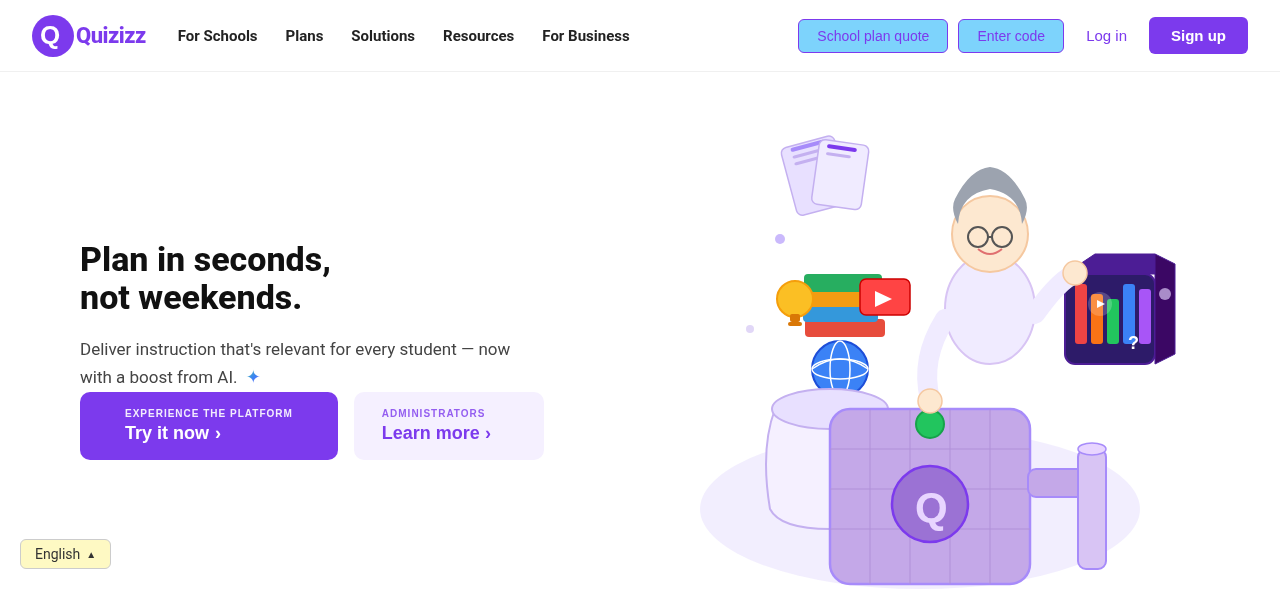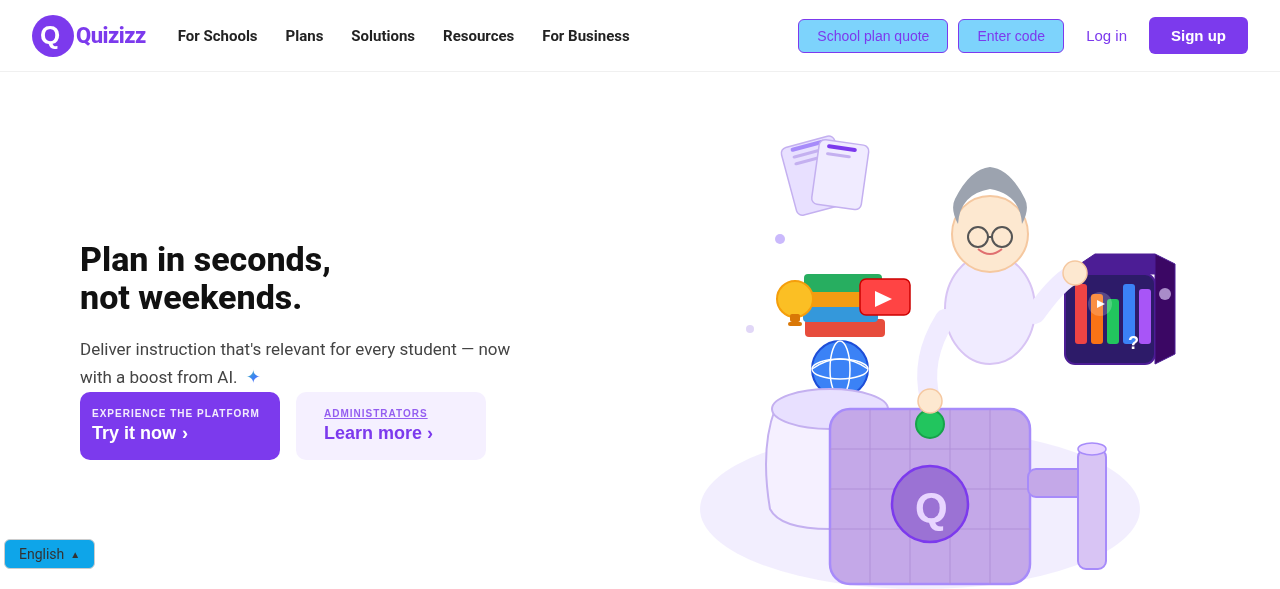--- a/index.html
+++ b/index.html
@@ -114,21 +114,21 @@
     }
     .hero-buttons {
       display: flex;
       gap: 16px;
     }
     .btn-experience {
       background: #7c3aed;
       color: #fff;
       border: none;
       border-radius: 10px;
-      padding: 16px 12px;
+      padding: 16px 45px;
       cursor: pointer;
       text-align: left;
       min-width: 200px;
     }
     .btn-experience .btn-label-top {
       font-size: 10px;
       font-weight: 700;
       letter-spacing: 1px;
       text-transform: uppercase;
       opacity: 0.9;
@@ -154,21 +154,20 @@
     }
     .btn-admins .btn-label-top {
       font-size: 10px;
       font-weight: 700;
       letter-spacing: 1px;
       text-transform: uppercase;
       opacity: 0.8;
       display: block;
       margin-bottom: 4px;
       color: #7c3aed;
-      text-decoration: underline;
     }
     .btn-admins .btn-label-main {
       font-size: 18px;
       font-weight: 700;
       color: #7c3aed;
       display: flex;
       align-items: center;
       gap: 5px;
     }
 
@@ -184,26 +183,26 @@
     .illustration-container {
       position: relative;
       width: 560px;
       height: 460px;
     }
 
     
     .language-selector {
       position: absolute;
       bottom: 20px;
-      left: 4px;
+      left: 20px;
       border: 1.5px solid #ccc;
       border-radius: 6px;
       padding: 6px 14px;
       font-size: 14px;
-      background: #0ea5e9;
+      background: #fef9c3;
       cursor: pointer;
       display: flex;
       align-items: center;
       gap: 6px;
       color: #333;
     }
 
     
     .illus-svg {
       position: absolute;

